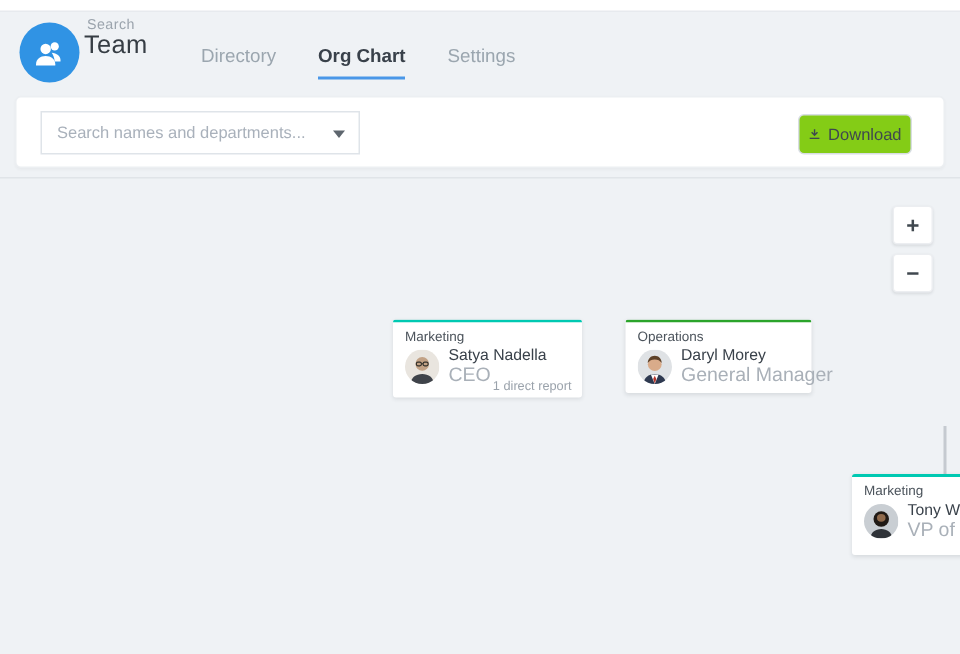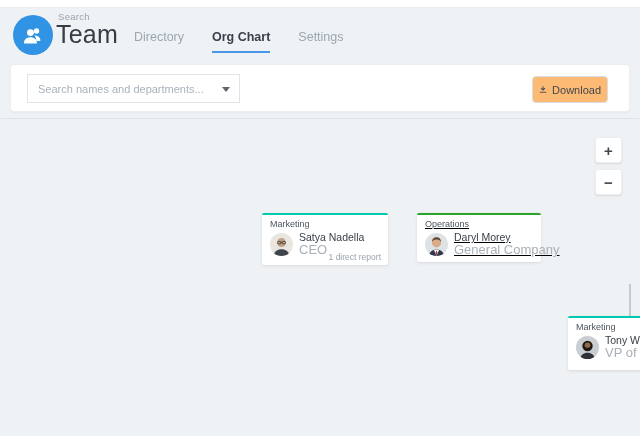--- a/index.html
+++ b/index.html
@@ -12,59 +12,59 @@
   }
   .abs{position:absolute;}
 
   
   .top-strip{left:0;top:0;width:640px;height:7px;background:#ffffff;border-bottom:1px solid #e7eaee;}
 
   
   .logo-circle{left:13px;top:15px;width:40px;height:40px;border-radius:50%;
     background:#3093e4;display:flex;align-items:center;justify-content:center;}
   .company-label{left:58px;top:11px;font-size:9.5px;color:#9ba4ad;letter-spacing:.3px;}
-  .app-title{left:56px;top:20px;font-size:25px;color:#363d44;letter-spacing:.2px;}
+  .app-title{left:56px;top:20px;font-size:17px;color:#363d44;letter-spacing:.2px;}
   .tabs{left:134px;top:30px;display:flex;gap:28px;}
   .tab{font-size:12.5px;color:#9ba6af;text-decoration:none;padding-bottom:7px;cursor:pointer;}
   .tab.active{color:#39414a;font-weight:bold;border-bottom:2px solid #4a97e8;}
 
   
   .search-panel{left:10px;top:64px;width:620px;height:48px;background:#ffffff;
     border:1px solid #eceff2;border-radius:4px;box-sizing:border-box;
     box-shadow:0 1px 2px rgba(40,50,60,.04);}
   .search-box{position:absolute;left:16px;top:9px;width:213px;height:29px;box-sizing:border-box;
     border:1px solid #dfe4e9;border-radius:0;background:#fff;}
   .search-box input{
     width:100%;height:100%;border:none;outline:none;background:transparent;
     font-family:"Liberation Sans", sans-serif;font-size:11px;color:#4a525a;
     padding:0 24px 0 10px;box-sizing:border-box;}
   .search-box input::placeholder{color:#a9b1bb;opacity:1;}
   .caret{position:absolute;right:9px;top:12px;width:0;height:0;
     border-left:4px solid transparent;border-right:4px solid transparent;border-top:5px solid #5e666e;}
   .download-btn{position:absolute;left:521px;top:11px;width:76px;height:27px;box-sizing:border-box;
-    background:#fdba74;border:1px solid #d8dde3;border-radius:4px;cursor:pointer;
+    background:#84cc16;border:1px solid #d8dde3;border-radius:4px;cursor:pointer;
     display:flex;align-items:center;justify-content:center;gap:5px;
     font-family:"Liberation Sans", sans-serif;font-size:11px;color:#3f474f;}
 
   .divider{left:0;top:118px;width:640px;height:1px;background:#e0e4e8;}
 
   
   .zoom-btn{position:absolute;width:27px;height:26px;box-sizing:border-box;background:#fff;
     border:1px solid #eceef1;border-radius:3px;box-shadow:0 1px 2px rgba(40,50,60,.12);
     font-family:"Liberation Sans", sans-serif;font-size:15px;font-weight:bold;color:#40484f;
     display:flex;align-items:center;justify-content:center;cursor:pointer;padding:0;line-height:1;}
   .zoom-plus{left:595px;top:137px;}
   .zoom-minus{left:595px;top:169px;}
 
   
   .connector{left:629px;top:284px;width:2px;height:32px;background:#c5cad0;}
   .card{position:absolute;background:#fff;border-top:2px solid #00c9b2;border-radius:2px;
     box-shadow:0 1px 3px rgba(40,50,60,.12);box-sizing:border-box;cursor:pointer;}
   .card1{left:262px;top:213px;width:126px;height:52px;}
-  .card2{left:417px;top:213px;width:124px;height:49px;text-decoration:underline;}
+  .card2{left:417px;top:213px;width:124px;height:49px;}
   .card3{left:568px;top:316px;width:126px;height:54px;}
   .dept{margin:4px 8px 1px;font-size:9px;color:#4c545c;}
   .person{display:flex;align-items:center;gap:6px;padding:1px 8px 0;}
   .avatar{width:23px;height:23px;border-radius:50%;overflow:hidden;flex:0 0 auto;display:block;}
   .avatar svg{display:block;width:100%;height:100%;}
   .nt{display:flex;flex-direction:column;line-height:1.15;justify-content:flex-end;}
   .p-name{font-size:10.5px;color:#39414a;white-space:nowrap;}
   .p-title{font-size:13px;color:#a9b0b8;white-space:nowrap;}
   .reports{position:absolute;right:7px;bottom:3px;font-size:8.5px;color:#9aa2ab;}
 </style>
@@ -142,21 +142,21 @@
           <rect width="24" height="24" fill="#dfe2e5"></rect>
           <path d="M4.3 24c0-4.3 3.4-6.9 7.7-6.9s7.7 2.6 7.7 6.9z" fill="#2e3950"></path>
           <path d="M9.3 17.4 12 24l2.7-6.6z" fill="#ffffff"></path>
           <path d="M12 18.2l1.1 2.3-1.1 3.2-1.1-3.2z" fill="#b5362c"></path>
           <circle cx="12" cy="10.2" r="4.8" fill="#d9ab8a"></circle>
           <path d="M7.1 9.4c.2-3.1 2.2-5 4.9-5s4.7 1.9 4.9 5c-1.4-1.9-2.7-2.5-4.9-2.5s-3.5.6-4.9 2.5z" fill="#5d4129"></path>
         </svg>
       </span>
       <span class="nt">
         <span class="p-name">Daryl Morey</span>
-        <span class="p-title">General Company</span>
+        <span class="p-title">General Manager</span>
       </span>
     </div>
   </div>
 
   <div class="card card3" style="border-top-color: rgb(0, 201, 178);">
     <div class="dept">Marketing</div>
     <div class="person">
       <span class="avatar">
         <svg viewBox="0 0 24 24">
           <rect width="24" height="24" fill="#c9ced3"></rect>

